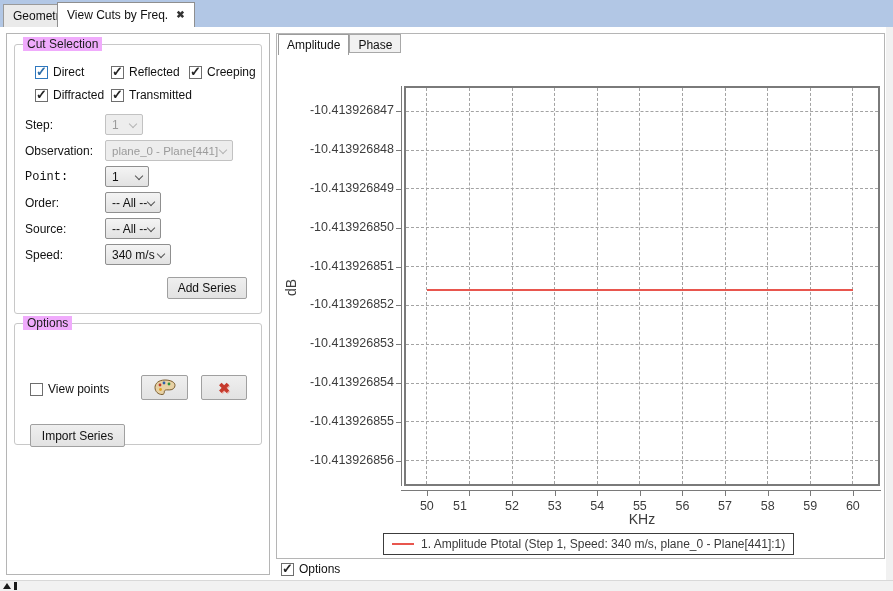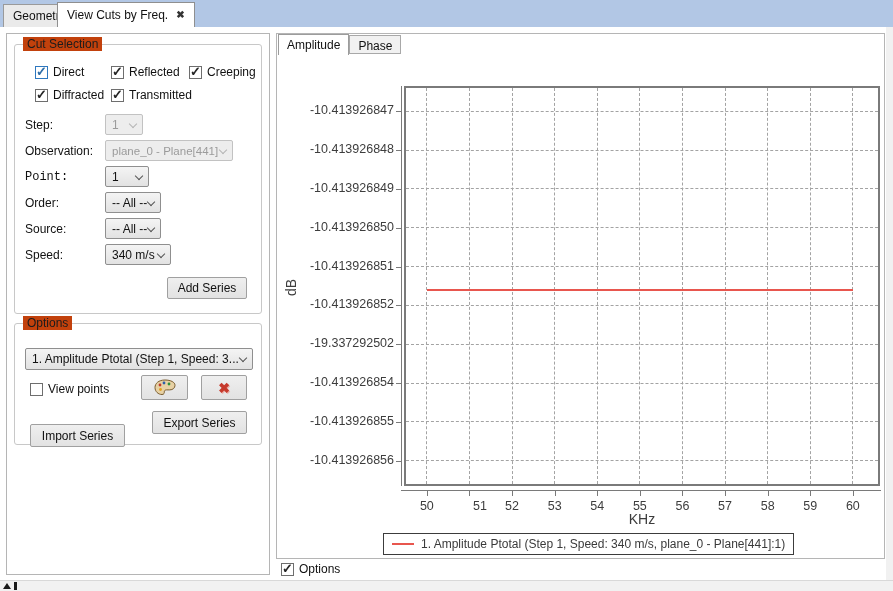--- a/index.html
+++ b/index.html
@@ -12,41 +12,41 @@
   .topbar { position:absolute; left:0; top:0; width:893px; height:27px; background:#b2c7e5; }
   .doc-tab { position:absolute; display:flex; align-items:center; gap:8px; padding:0 9px; font-size:12px; }
   .doc-tab.inactive { left:3px; top:4px; height:23px; background:#eaeaea; border:1px solid #9a9a9a; border-bottom:none; }
   .doc-tab.active { left:57px; top:2px; height:25px; background:#ffffff; border:1px solid #8f8f8f; border-bottom:none; }
   .tab-close { font-size:10px; font-weight:bold; color:#333; cursor:default; line-height:10px; }
   
   .panel { position:absolute; background:#fff; border:1px solid #b5b5b5; }
   #left-panel { left:6px; top:33px; width:264px; height:542px; }
   #right-panel { left:276px; top:33px; width:609px; height:526px; }
   .group { position:absolute; border:1px solid #c8c8c8; border-radius:3px; }
-  .glabel { position:absolute; top:-8px; left:8px; background:#c2410c; padding:0 4px; font-size:12px; color:#1c1c1c; white-space:nowrap; }
+  .glabel { position:absolute; top:-8px; left:8px; background:#f0abfc; padding:0 4px; font-size:12px; color:#1c1c1c; white-space:nowrap; }
   
   .cbitem { position:absolute; display:flex; align-items:center; gap:5px; font-size:12px; white-space:nowrap; }
   .cb { position:relative; width:13px; height:13px; background:#fff; border:1px solid #6e6e6e; flex:0 0 13px; }
   .cb.checked::after { content:"\2713"; position:absolute; left:0px; top:-3px; font-size:13px; font-weight:bold; color:#262626; }
   .cb.focus { border-color:#2e78bf; }
   .cb.focus.checked::after { color:#2e6da8; }
   
   .flabel { position:absolute; left:10px; font-size:12px; color:#111; white-space:nowrap; }
   .combo { position:absolute; height:21px; background:linear-gradient(#f4f4f4,#e2e2e2); border:1px solid #8f8f8f; border-radius:2px;
            display:flex; align-items:center; padding:0 18px 0 6px; font-size:12px; white-space:nowrap; overflow:hidden; }
   .combo .chev { position:absolute; right:6px; top:6px; width:6px; height:6px;
                  border-right:1.4px solid #555; border-bottom:1.4px solid #555; transform:rotate(45deg); }
   .combo.disabled { background:#ededed; border-color:#c2c2c2; color:#9b9b9b; }
   .combo.disabled .chev { border-color:#b5b5b5; }
   
   .btn { position:absolute; display:flex; align-items:center; justify-content:center; gap:4px;
          background:linear-gradient(#efefef,#e2e2e2); border:1px solid #a0a0a0; border-radius:2px; font-size:12px; cursor:default; }
   .x-glyph { color:#c63a2d; font-weight:bold; font-size:14px; text-shadow:1px 1px 0 #e9b1aa; }
   
-  .plot-tabs { position:absolute; left:1px; top:0; display:flex; align-items:center; }
+  .plot-tabs { position:absolute; left:1px; top:0; display:flex; align-items:flex-start; }
   .ptab { padding:3px 8px; font-size:12px; }
   .ptab.active { background:#fff; border:1px solid #9c9c9c; border-bottom:none; height:21px; z-index:2; }
   .ptab.inactive { background:#f1f1f1; border:1px solid #a8a8a8; height:19px; margin-left:0px; }
   #chart-wrap { position:absolute; left:0; top:0; width:607px; height:524px; }
   .chart-title { position:absolute; left:0; top:25px; width:604px; text-align:center;
                  font-size:18px; font-weight:bold; color:#000; letter-spacing:0.2px; }
   .frame { position:absolute; left:127px; top:52px; width:476px; height:400px; border:2px solid #7a7a7a; }
   .axisline { position:absolute; background:#7a7a7a; }
   .grid { position:absolute; }
   .grid.h { height:0; border-top:1px dashed #a3a3a3; }
@@ -145,24 +145,20 @@
     </div>
 
     <div class="btn" style="left:152px; top:232px; width:80px; height:22px;">
       <span>Add Series</span>
     </div>
   </div>
 
   <div class="group" style="left:7px; top:289px; width:248px; height:122px;">
     <span class="glabel">Options</span>
 
-    <div class="combo" style="left:10px; top:24px; width:228px; height:22px;">
-      <span>1. Amplitude Ptotal (Step 1, Speed: 3...</span>
-      <span class="chev"></span>
-    </div>
 
     <div class="cbitem" style="left:15px; top:58px;justify-content:center;">
       <span class="cb"></span>
       <span>View points</span>
     </div>
 
     <div class="btn" style="left:126px; top:51px; width:47px; height:25px;">
       <svg width="22" height="17" viewBox="0 0 22 17">
         <path d="M11 1 C4.5 1 1 4.5 1 8.5 c0 4 3.2 7 7 7 2.2 0 2.3-1.6 2.3-2.6 0-1.1 .6-2 2.2-2 l3.2 0 c3.2 0 5.3-2 5.3-4.6 C21 3.2 16.8 1 11 1 Z" fill="#e7d1a4" stroke="#7a5c2e" stroke-width="1"></path>
         <circle cx="6" cy="6" r="1.4" fill="#c0392b"></circle>
@@ -171,23 +167,20 @@
         <circle cx="6.5" cy="10.5" r="1.4" fill="#e2a11c"></circle>
       </svg>
     </div>
 
     <div class="btn" style="left:186px; top:51px; width:46px; height:25px;">
       <span class="x-glyph">✖</span>
     </div>
 
     <div class="btn" style="left:15px; top:100px; width:95px; height:23px;">
       <span>Import Series</span>
-    </div>
-    <div class="btn" style="left:137px; top:87px; width:95px; height:23px;">
-      <span>Export Series</span>
     </div>
   </div>
 </div>
 
 <div class="panel" id="right-panel">
   <div class="plot-tabs">
     <div class="ptab active">
       <span>Amplitude</span>
     </div>
     <div class="ptab inactive">
@@ -220,36 +213,36 @@
       <div class="tickmark" style="left: 119px; top: 193.765px; width: 6px; height: 1px;"></div>
       <div class="ylab" style="left: 0px; top: 185.765px; width: 117px;">-10.413926850</div>
       <div class="grid h" style="left: 129px; top: 232.088px; width: 472px;"></div>
       <div class="tickmark" style="left: 119px; top: 232.588px; width: 6px; height: 1px;"></div>
       <div class="ylab" style="left: 0px; top: 224.588px; width: 117px;">-10.413926851</div>
       <div class="grid h" style="left: 129px; top: 270.912px; width: 472px;"></div>
       <div class="tickmark" style="left: 119px; top: 271.412px; width: 6px; height: 1px;"></div>
       <div class="ylab" style="left: 0px; top: 263.412px; width: 117px;">-10.413926852</div>
       <div class="grid h" style="left: 129px; top: 309.735px; width: 472px;"></div>
       <div class="tickmark" style="left: 119px; top: 310.235px; width: 6px; height: 1px;"></div>
-      <div class="ylab" style="left: 0px; top: 302.235px; width: 117px;">-19.337292502</div>
+      <div class="ylab" style="left: 0px; top: 302.235px; width: 117px;">-10.413926853</div>
       <div class="grid h" style="left: 129px; top: 348.559px; width: 472px;"></div>
       <div class="tickmark" style="left: 119px; top: 349.059px; width: 6px; height: 1px;"></div>
       <div class="ylab" style="left: 0px; top: 341.059px; width: 117px;">-10.413926854</div>
       <div class="grid h" style="left: 129px; top: 387.382px; width: 472px;"></div>
       <div class="tickmark" style="left: 119px; top: 387.882px; width: 6px; height: 1px;"></div>
       <div class="ylab" style="left: 0px; top: 379.882px; width: 117px;">-10.413926855</div>
       <div class="grid h" style="left: 129px; top: 426.206px; width: 472px;"></div>
       <div class="tickmark" style="left: 119px; top: 426.706px; width: 6px; height: 1px;"></div>
       <div class="ylab" style="left: 0px; top: 418.706px; width: 117px;">-10.413926856</div>
       <div class="grid v" style="left: 149.374px; top: 54px; height: 396px;"></div>
       <div class="tickmark" style="left: 149.874px; top: 456px; width: 1px; height: 6px;"></div>
       <div class="xlab" style="left: 129.874px; top: 465px;">50</div>
       <div class="grid v" style="left: 191.973px; top: 54px; height: 396px;"></div>
       <div class="tickmark" style="left: 192.473px; top: 456px; width: 1px; height: 6px;"></div>
-      <div class="xlab" style="left: 183px; top: 465px;">51</div>
+      <div class="xlab" style="left: 163px; top: 465px;">51</div>
       <div class="grid v" style="left: 234.572px; top: 54px; height: 396px;"></div>
       <div class="tickmark" style="left: 235.072px; top: 456px; width: 1px; height: 6px;"></div>
       <div class="xlab" style="left: 215.072px; top: 465px;">52</div>
       <div class="grid v" style="left: 277.171px; top: 54px; height: 396px;"></div>
       <div class="tickmark" style="left: 277.671px; top: 456px; width: 1px; height: 6px;"></div>
       <div class="xlab" style="left: 257.671px; top: 465px;">53</div>
       <div class="grid v" style="left: 319.771px; top: 54px; height: 396px;"></div>
       <div class="tickmark" style="left: 320.271px; top: 456px; width: 1px; height: 6px;"></div>
       <div class="xlab" style="left: 300.271px; top: 465px;">54</div>
       <div class="grid v" style="left: 362.37px; top: 54px; height: 396px;"></div>

